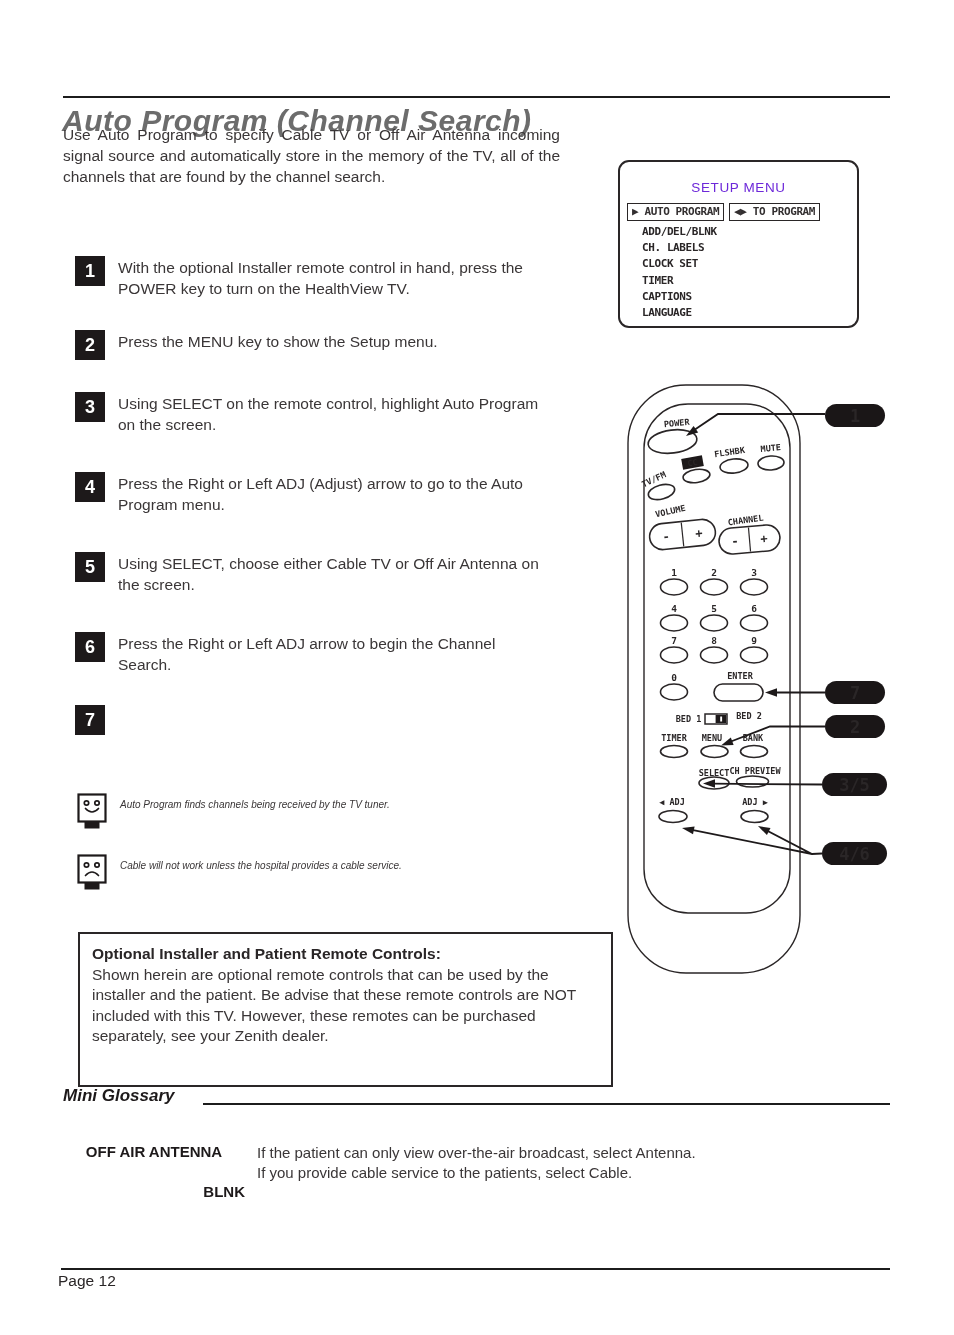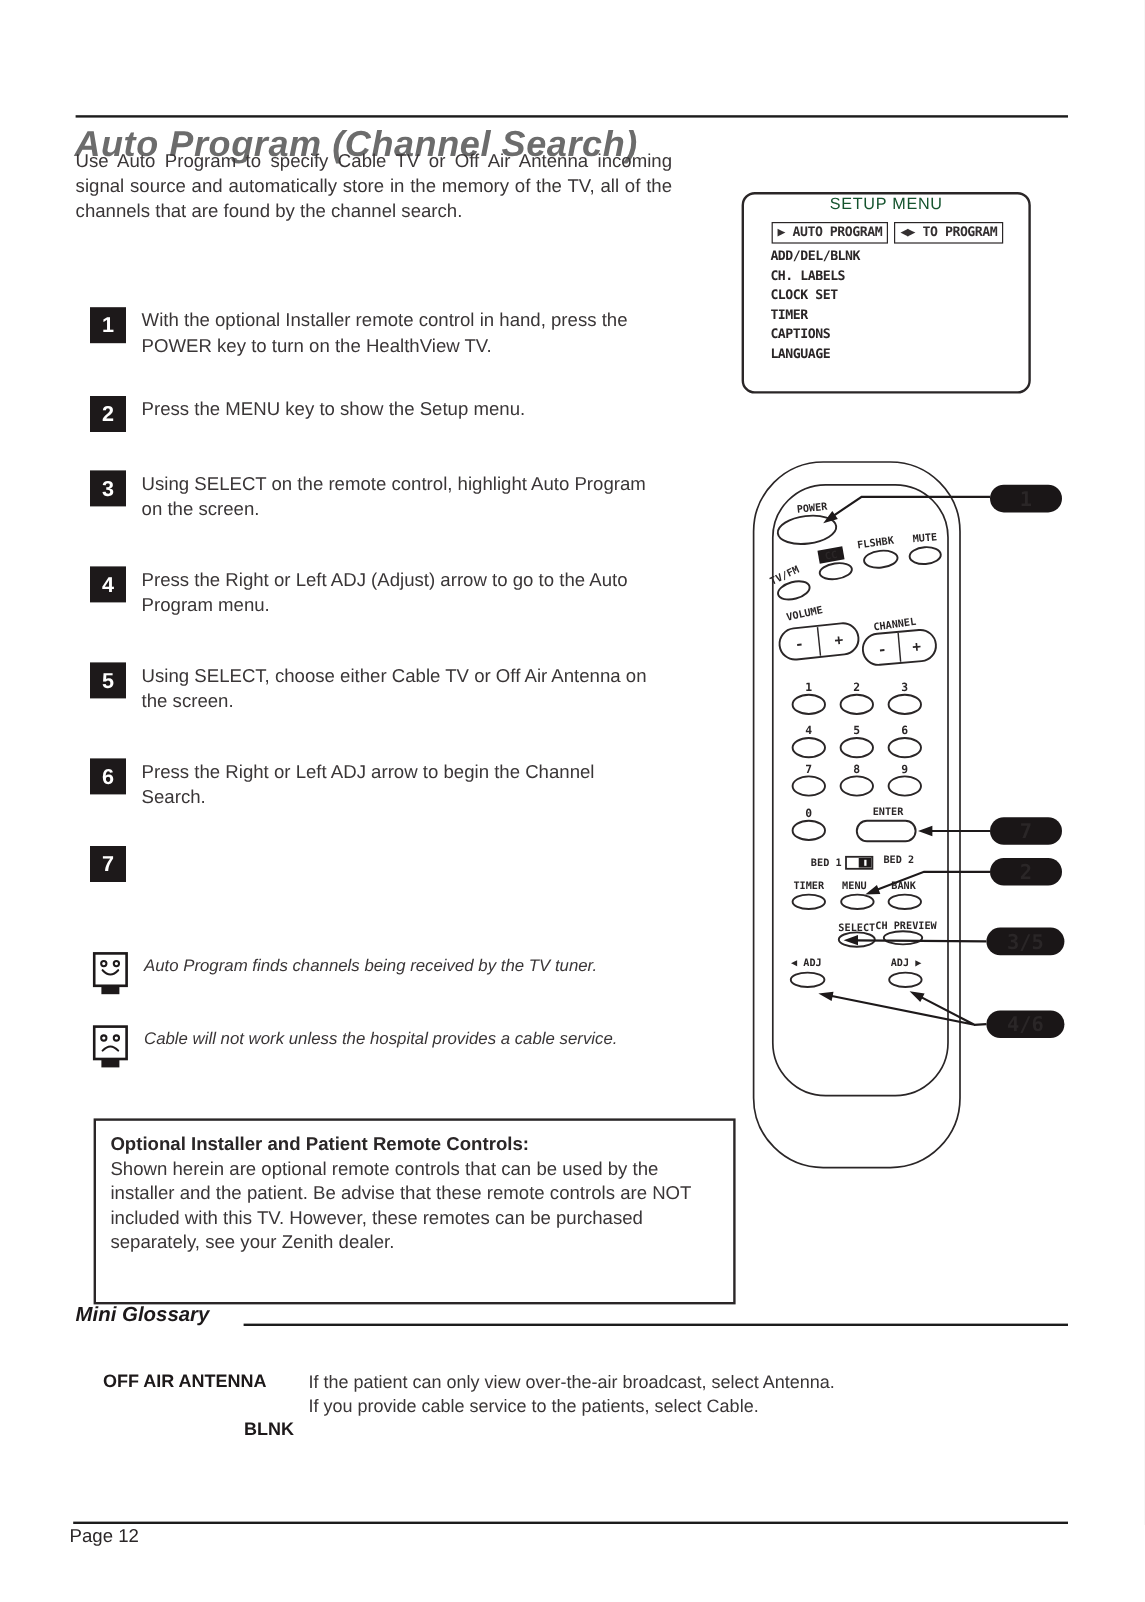--- a/index.html
+++ b/index.html
@@ -9,34 +9,34 @@
 
   
   .doc-title{left:62px;top:56px;font-size:30px;font-weight:bold;font-style:italic;color:#6c6c6c;letter-spacing:0.5px;margin-top:48px;}
   .title-rule{left:63px;top:96px;width:827px;height:2.4px;background:#1c1c1c;}
 
   
   .intro{left:63px;top:124px;width:497px;font-size:15.5px;line-height:21px;text-align:justify;color:#3a3637;}
 
   
   .setup-box{left:618px;top:160px;width:241px;height:168px;border:2px solid #2a2627;border-radius:11px;box-sizing:border-box;background:#fff;}
-  .setup-title{text-align:center;margin-top:0;font-size:13.5px;letter-spacing:0.6px;color:#14532d;}
-  .setup-row{display:flex;gap:5px;margin:8px 5px 0 7px;font-family:"DejaVu Sans Mono",monospace;font-weight:bold;font-size:11px;justify-content:center;}
+  .setup-title{text-align:center;margin-top:18px;font-size:13.5px;letter-spacing:0.6px;color:#6d28d9;}
+  .setup-row{display:flex;gap:5px;margin:8px 5px 0 7px;font-family:"DejaVu Sans Mono",monospace;font-weight:bold;font-size:11px;}
   .menucell{border:1.6px solid #2a2627;padding:1px 4px 2px 4px;white-space:nowrap;letter-spacing:-0.4px;}
   .setup-items{margin:3px 0 0 22px;font-family:"DejaVu Sans Mono",monospace;font-weight:bold;font-size:11px;line-height:16.2px;letter-spacing:-0.4px;color:#2a2627;}
 
   
   .step{display:flex;gap:13px;align-items:flex-start;}
   .step-num{flex:0 0 30px;width:30px;height:30px;background:#1d191a;color:#fff;font-weight:bold;font-size:18px;
             display:flex;align-items:center;justify-content:center;}
   .step-text{width:424px;font-size:15.5px;line-height:21px;padding-top:1px;color:#3a3637;}
 
   
   .note{display:flex;gap:12px;align-items:flex-start;}
-  .note-text{width:428px;font-size:14px;font-style:italic;line-height:21px;color:#3a3637;padding-top:1px;}
+  .note-text{width:428px;font-size:10px;font-style:italic;line-height:21px;color:#3a3637;padding-top:1px;}
 
   
   .opt-box{left:78px;top:932px;width:535px;height:155px;border:2px solid #2a2627;box-sizing:border-box;padding:10px 12px;background:#fff;}
   .opt-heading{font-size:15.5px;font-weight:bold;line-height:20.5px;color:#2a2627;}
   .opt-body{font-size:15.5px;line-height:20.5px;color:#3a3637;}
 
   
   .gloss-heading{left:63px;top:1086px;font-size:17px;font-weight:bold;font-style:italic;color:#1d191a;}
   .gloss-rule{left:203px;top:1103px;width:687px;height:1.6px;background:#1c1c1c;}
   .gloss-term{width:182px;left:63px;text-align:right;font-weight:bold;font-size:15px;color:#1d191a;}

